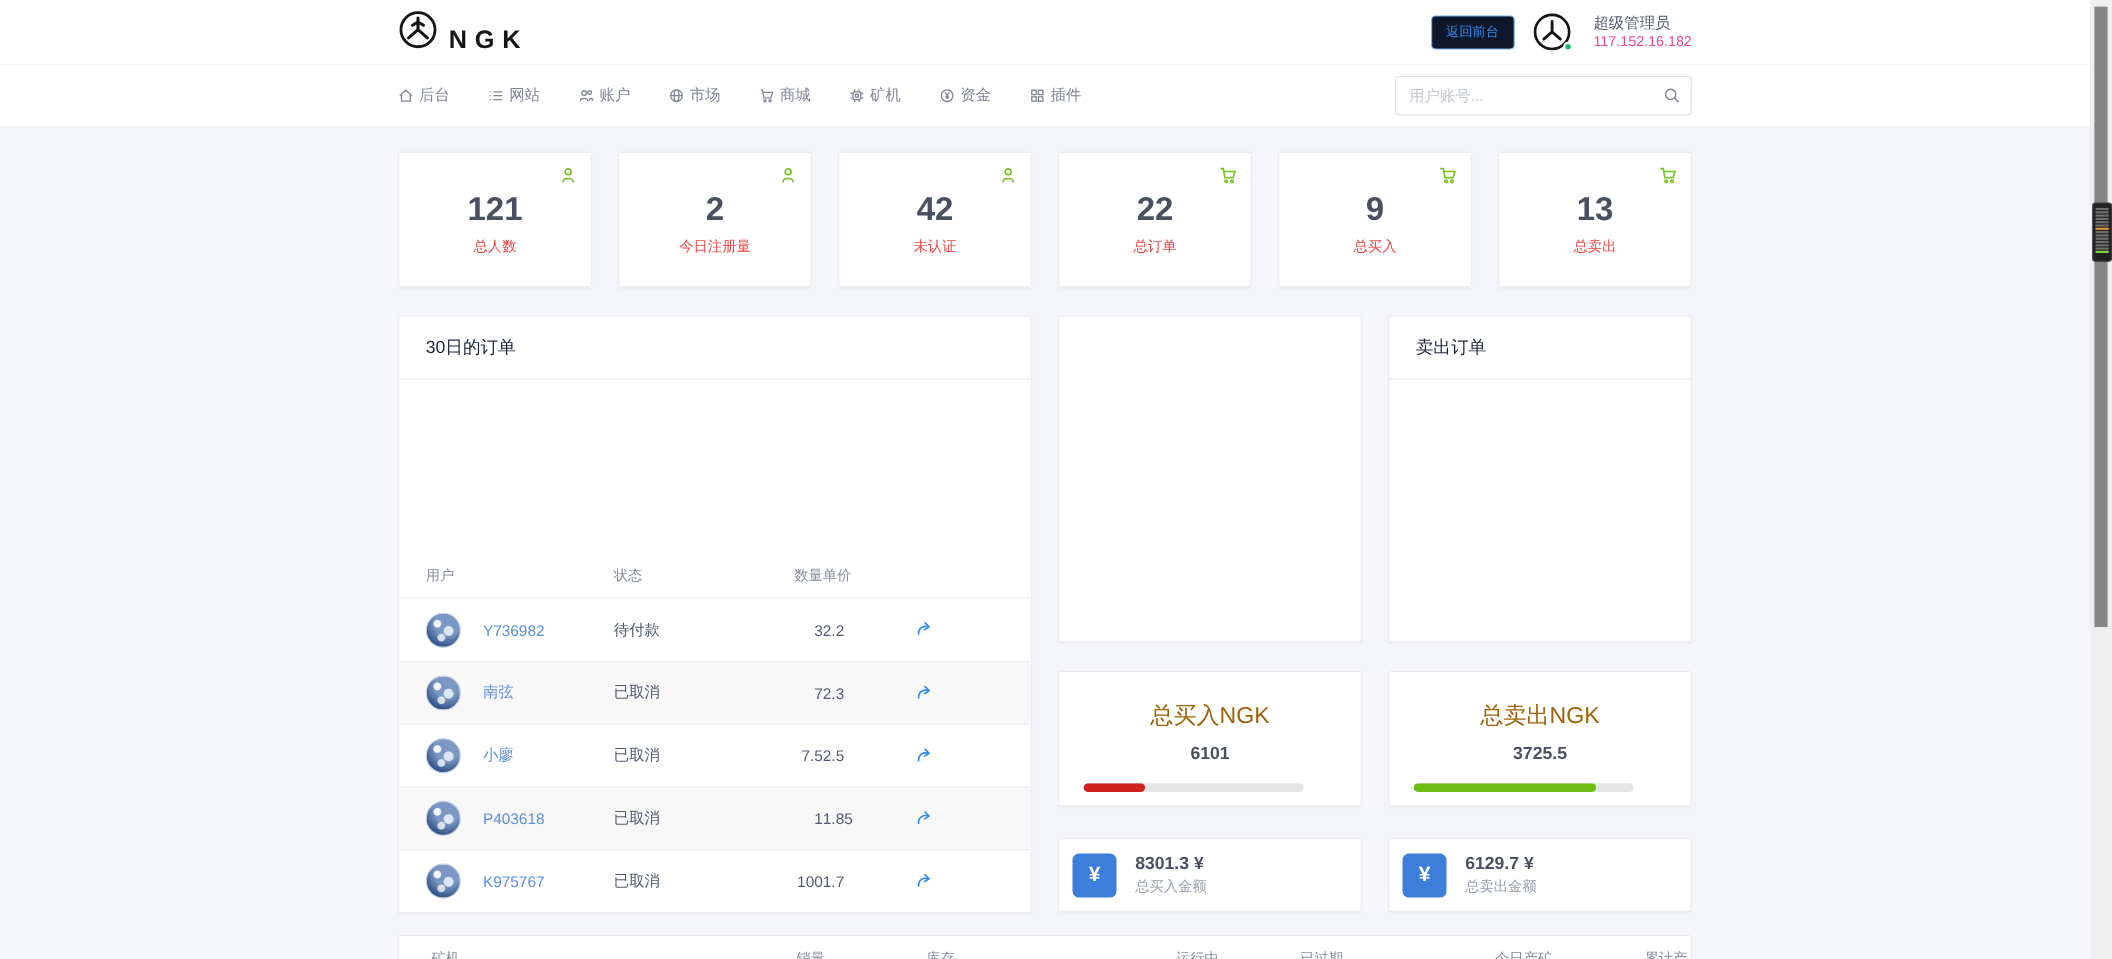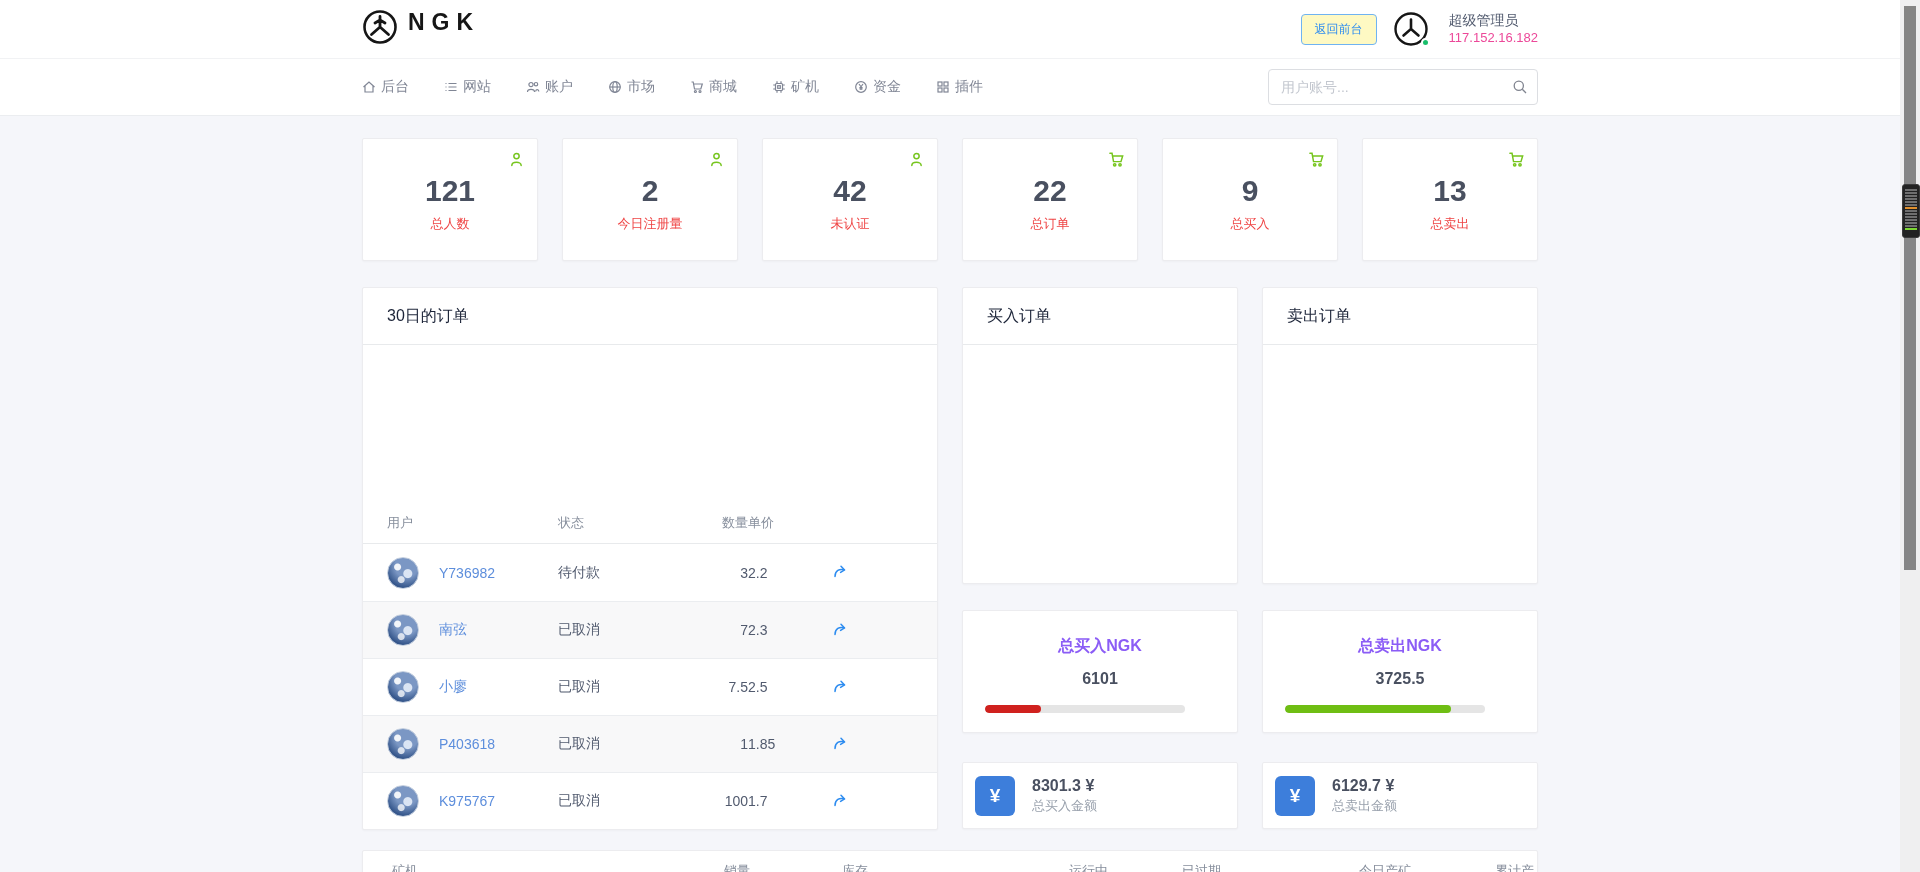--- a/index.html
+++ b/index.html
@@ -2,24 +2,24 @@
 <html><head>
 <meta charset="utf-8">
 <style>
   * { margin:0; padding:0; box-sizing:border-box; }
   html,body { width:1920px; height:872px; overflow:hidden; }
   body { font-family:"Liberation Sans","DejaVu Sans",sans-serif; background:#f5f6fa; color:#515a6e; position:relative; }
 
   
   .topbar { height:59px; background:#fff; border-bottom:1px solid #f1f2f4; }
   .topbar-inner { margin-left:362px; width:1176px; height:100%; display:flex; align-items:center; justify-content:space-between; }
-  .brand { display:flex; align-items:flex-start; gap:10px; }
+  .brand { display:flex; align-items:flex-end; gap:10px; }
   .brand-word { font-size:23px; font-weight:800; letter-spacing:7px; color:#161616; }
   .hdr-right { display:flex; align-items:center; gap:16px; }
-  .btn-outline { background:#fef9c3; border:1px solid #6fb3f2; color:#2d8cf0; font-size:12px; padding:6px 13px; border-radius:4px; cursor:pointer; font-family:inherit; }
+  .btn-outline { background:#0f172a; border:1px solid #6fb3f2; color:#2d8cf0; font-size:12px; padding:6px 13px; border-radius:4px; cursor:pointer; font-family:inherit; }
   .admin { display:flex; align-items:center; gap:20px; }
   .avatar-logo { position:relative; width:36px; height:36px; }
   .online-dot { position:absolute; right:-1px; bottom:0; width:9px; height:9px; background:#19be6b; border:2px solid #fff; border-radius:50%; }
   .admin-meta { line-height:1.25; }
   .admin-name { font-size:14px; color:#515a6e; }
   .admin-ip { font-size:13px; color:#ec4899; }
 
   
   .navbar { height:57px; background:#fff; border-bottom:1px solid #ebedf0; }
   .navbar-inner { margin-left:362px; width:1176px; height:100%; display:flex; align-items:center; }
@@ -62,21 +62,21 @@
       radial-gradient(circle at 44% 72%, rgba(255,255,255,.75) 0 3px, rgba(255,255,255,0) 4px),
       radial-gradient(circle at 62% 26%, #7b97c4 0 40%, #35568b 75%);
     border:1px solid #c4cfdf; }
   .ulink { color:#5d8edc; text-decoration:none; cursor:pointer; font-size:14px; }
   .redo { cursor:pointer; display:inline-block; }
 
   .rcol { width:276px; display:flex; flex-direction:column; }
   .mini-panel { height:297px; }
   .mini-chart { height:239px; }
   .ngk-card { margin-top:26px; height:123px; text-align:center; padding-top:25px; }
-  .ngk-title { font-size:16px; font-weight:700; color:#8b5cf6; }
+  .ngk-title { font-size:21px; font-weight:400; color:#a16207; }
   .ngk-val { margin-top:13px; font-size:16px; font-weight:700; color:#495060; }
   .bar-track { margin:17px 0 0 22px; width:200px; height:8px; border-radius:5px; background:#e5e5e5; overflow:hidden; }
   .bar-fill { height:100%; border-radius:5px; }
   .amt-card { margin-top:29px; height:67px; display:flex; align-items:center; padding-left:12px; }
   .yen-box { width:40px; height:40px; border-radius:6px; background:#3d7edb; color:#fff; font-size:19px; font-weight:700; display:flex; align-items:center; justify-content:center; }
   .amt-meta { margin-left:17px; line-height:1.3; }
   .amt-val { font-size:16px; font-weight:700; color:#495060; }
   .amt-lbl { font-size:13px; color:#98a0ac; margin-top:2px; }
 
   .miners-panel { margin-top:20px; height:60px; padding-top:11px; }
@@ -346,21 +346,20 @@
         <div class="c-price">1.7</div>
         <div class="c-action"><span class="redo"><svg width="16" height="16" viewBox="0 0 16 16" fill="none" stroke="#2d8cf0" stroke-width="1.5" stroke-linecap="round" stroke-linejoin="round">
                 <path d="M3 13.5 C3 7.5 7.5 5.5 12 6.8"></path>
                 <path d="M9 3.2 L12.6 6.9 L8.6 9.4"></path>
               </svg></span></div>
       </div>
     </div>
 
     <div class="rcol">
       <div class="card mini-panel">
-        <div class="panel-hd">买入订单</div>
         <div class="mini-chart"></div>
       </div>
       <div class="card ngk-card">
         <div class="ngk-title">总买入NGK</div>
         <div class="ngk-val">6101</div>
         <div class="bar-track">
           <div class="bar-fill" style="width: 28%; background-color: rgb(208, 33, 30);"></div>
         </div>
       </div>
       <div class="card amt-card">

